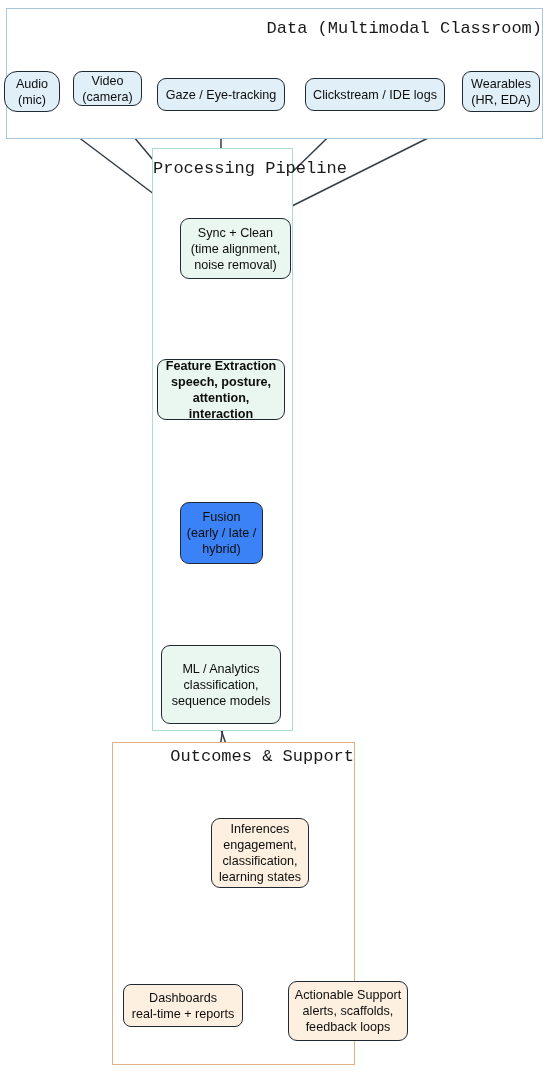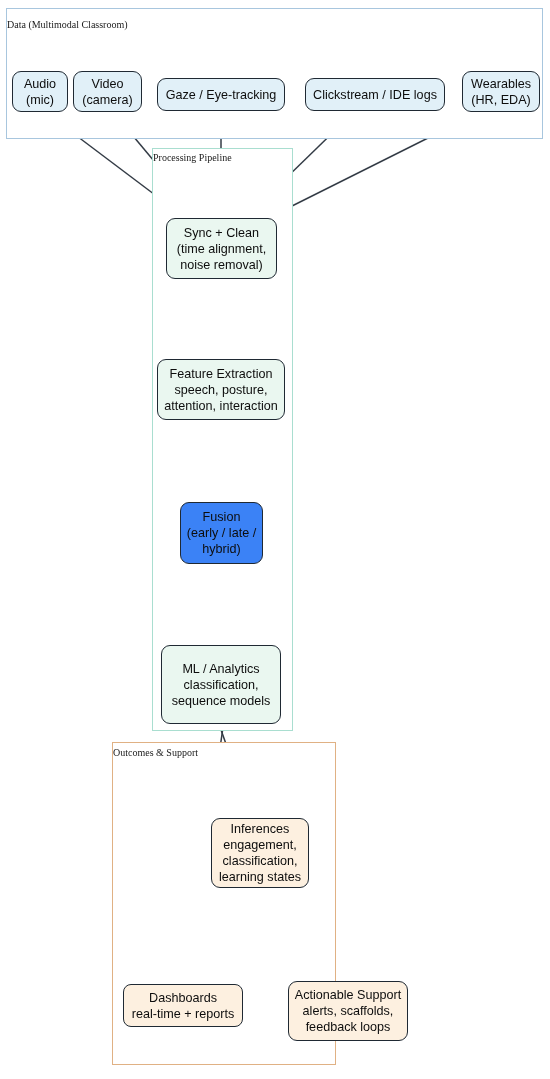--- a/index.html
+++ b/index.html
@@ -28,23 +28,23 @@
   .cluster {
     position: absolute;
     box-sizing: border-box;
     border-width: 1px;
     border-style: solid;
   }
   .cluster-title {
     position: absolute;
     left: 0;
     right: 0;
-    text-align: left;
-    font-family: Liberation Serif, serif;
-    font-size: 10px;
+    text-align: right;
+    font-family: Liberation Mono, monospace;
+    font-size: 17px;
     color: #1a1a1a;
     white-space: nowrap;
   }
   .node {
     position: absolute;
     box-sizing: border-box;
     border: 1.6px solid #1f2933;
     border-radius: 9px;
     display: flex;
     align-items: center;
@@ -87,35 +87,35 @@
       <path d="M243,888 L196,980"></path>
       <path d="M277,888 L318,978"></path>
     </g>
   </svg>
 
   <div class="cluster" style="left:6px; top:8px; width:537px; height:131px; border-color:#a8c6de; background:#ffffff;">
     <div class="cluster-title" style="top:10px;">Data (Multimodal Classroom)</div>
   </div>
 
   <div class="cluster" style="left:152px; top:148px; width:141px; height:583px; border-color:#a9ded0; background:#ffffff;">
-    <div class="cluster-title" style="top:3px;">Processing Pipeline</div>
+    <div class="cluster-title" style="top:10px;">Processing Pipeline</div>
   </div>
 
-  <div class="cluster" style="left:112px; top:742px; width:224px; height:323px; border-color:#e0b184; background:#ffffff;">
+  <div class="cluster" style="left:112px; top:742px; width:243px; height:323px; border-color:#e0b184; background:#ffffff;">
     <div class="cluster-title" style="top:4px;">Outcomes &amp; Support</div>
   </div>
 
-  <div class="node" style="left:12px; top:71px; width:56px; height:41px; background:#e1f0f8;">
+  <div class="node" style="left:4px; top:71px; width:56px; height:41px; background:#e1f0f8;border-radius:13px;">
     <span>
       <span class="node-line">Audio</span>
       <span class="node-line">(mic)</span>
     </span>
   </div>
 
-  <div class="node" style="left:73px; top:71px; width:69px; height:41px; background:#e1f0f8;">
+  <div class="node" style="left:73px; top:71px; width:69px; height:35px; background:#e1f0f8;">
     <span>
       <span class="node-line">Video</span>
       <span class="node-line">(camera)</span>
     </span>
   </div>
 
   <div class="node" style="left:305px; top:78px; width:140px; height:33px; background:#e1f0f8;">
     <span>
       <span class="node-line">Clickstream / IDE logs</span>
     </span>
@@ -127,29 +127,29 @@
     </span>
   </div>
 
   <div class="node" style="left:462px; top:71px; width:78px; height:41px; background:#e1f0f8;">
     <span>
       <span class="node-line">Wearables</span>
       <span class="node-line">(HR, EDA)</span>
     </span>
   </div>
 
-  <div class="node" style="left:166px; top:218px; width:111px; height:61px; background:#eaf7f0;justify-content:flex-end;">
+  <div class="node" style="left:180px; top:218px; width:111px; height:61px; background:#eaf7f0;justify-content:flex-end;">
     <span>
       <span class="node-line">Sync + Clean</span>
       <span class="node-line">(time alignment,</span>
       <span class="node-line">noise removal)</span>
     </span>
   </div>
 
-  <div class="node" style="left:157px; top:359px; width:128px; height:61px; background:#eaf7f0;">
+  <div class="node" style="left:157px; top:359px; width:128px; height:61px; background:#eaf7f0;font-weight:bold;">
     <span>
       <span class="node-line">Feature Extraction</span>
       <span class="node-line">speech, posture,</span>
       <span class="node-line">attention, interaction</span>
     </span>
   </div>
 
   <div class="node" style="left:180px; top:502px; width:83px; height:62px; background:#3b82f6;">
     <span>
       <span class="node-line">Fusion</span>

